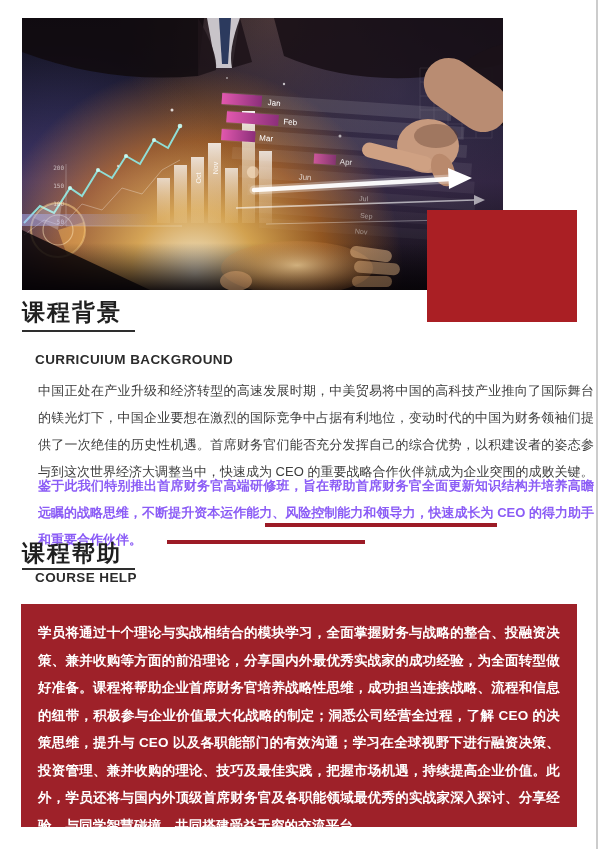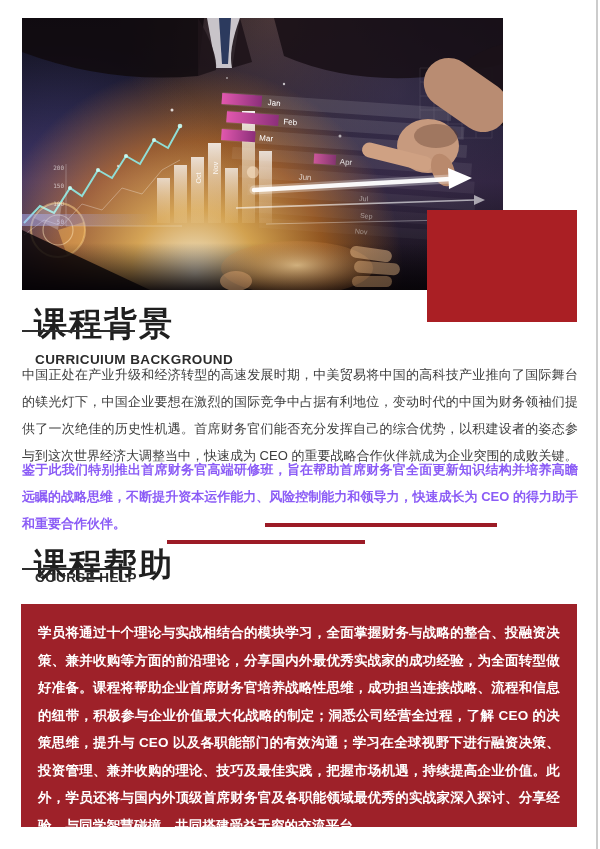--- a/index.html
+++ b/index.html
@@ -28,37 +28,37 @@
   }
   .photo svg{display:block;width:100%;height:100%;}
   
   .red-square{
     position:absolute;left:427px;top:210px;width:150px;height:112px;
     background:var(--accent-red,#AA1F24);
     z-index:3;
   }
   
   .cn-title{
-    position:absolute;left:22px;margin:12px;
-    font-size:33px;font-weight:700;letter-spacing:2px;
+    position:absolute;left:22px;margin:0;
+    font-size:23px;font-weight:700;letter-spacing:2px;
     color:var(--heading-color,#1F1F1F);
     line-height:30px;white-space:nowrap;
   }
   .title-underline{
     position:absolute;left:22px;width:113px;height:2px;
     background:#2e2e2e;
   }
   .en-subtitle{
     position:absolute;left:22px;margin:13px;
     font-size:13.5px;font-weight:700;letter-spacing:.4px;
     color:#2b2b2b;white-space:nowrap;
   }
   
   .body-para{
-    position:absolute;left:22px;width:556px;margin:0;
+    position:absolute;left:22px;width:556px;margin:16px;
     font-size:13px;line-height:27px;
     color:var(--body-color,#3D3D3D);
     text-align:justify;
   }
   .body-para.bold{font-weight:700;color:#8b5cf6;}
   
   .red-line{
     position:absolute;height:4px;
     background:var(--divider-red,#9C1B26);
   }

